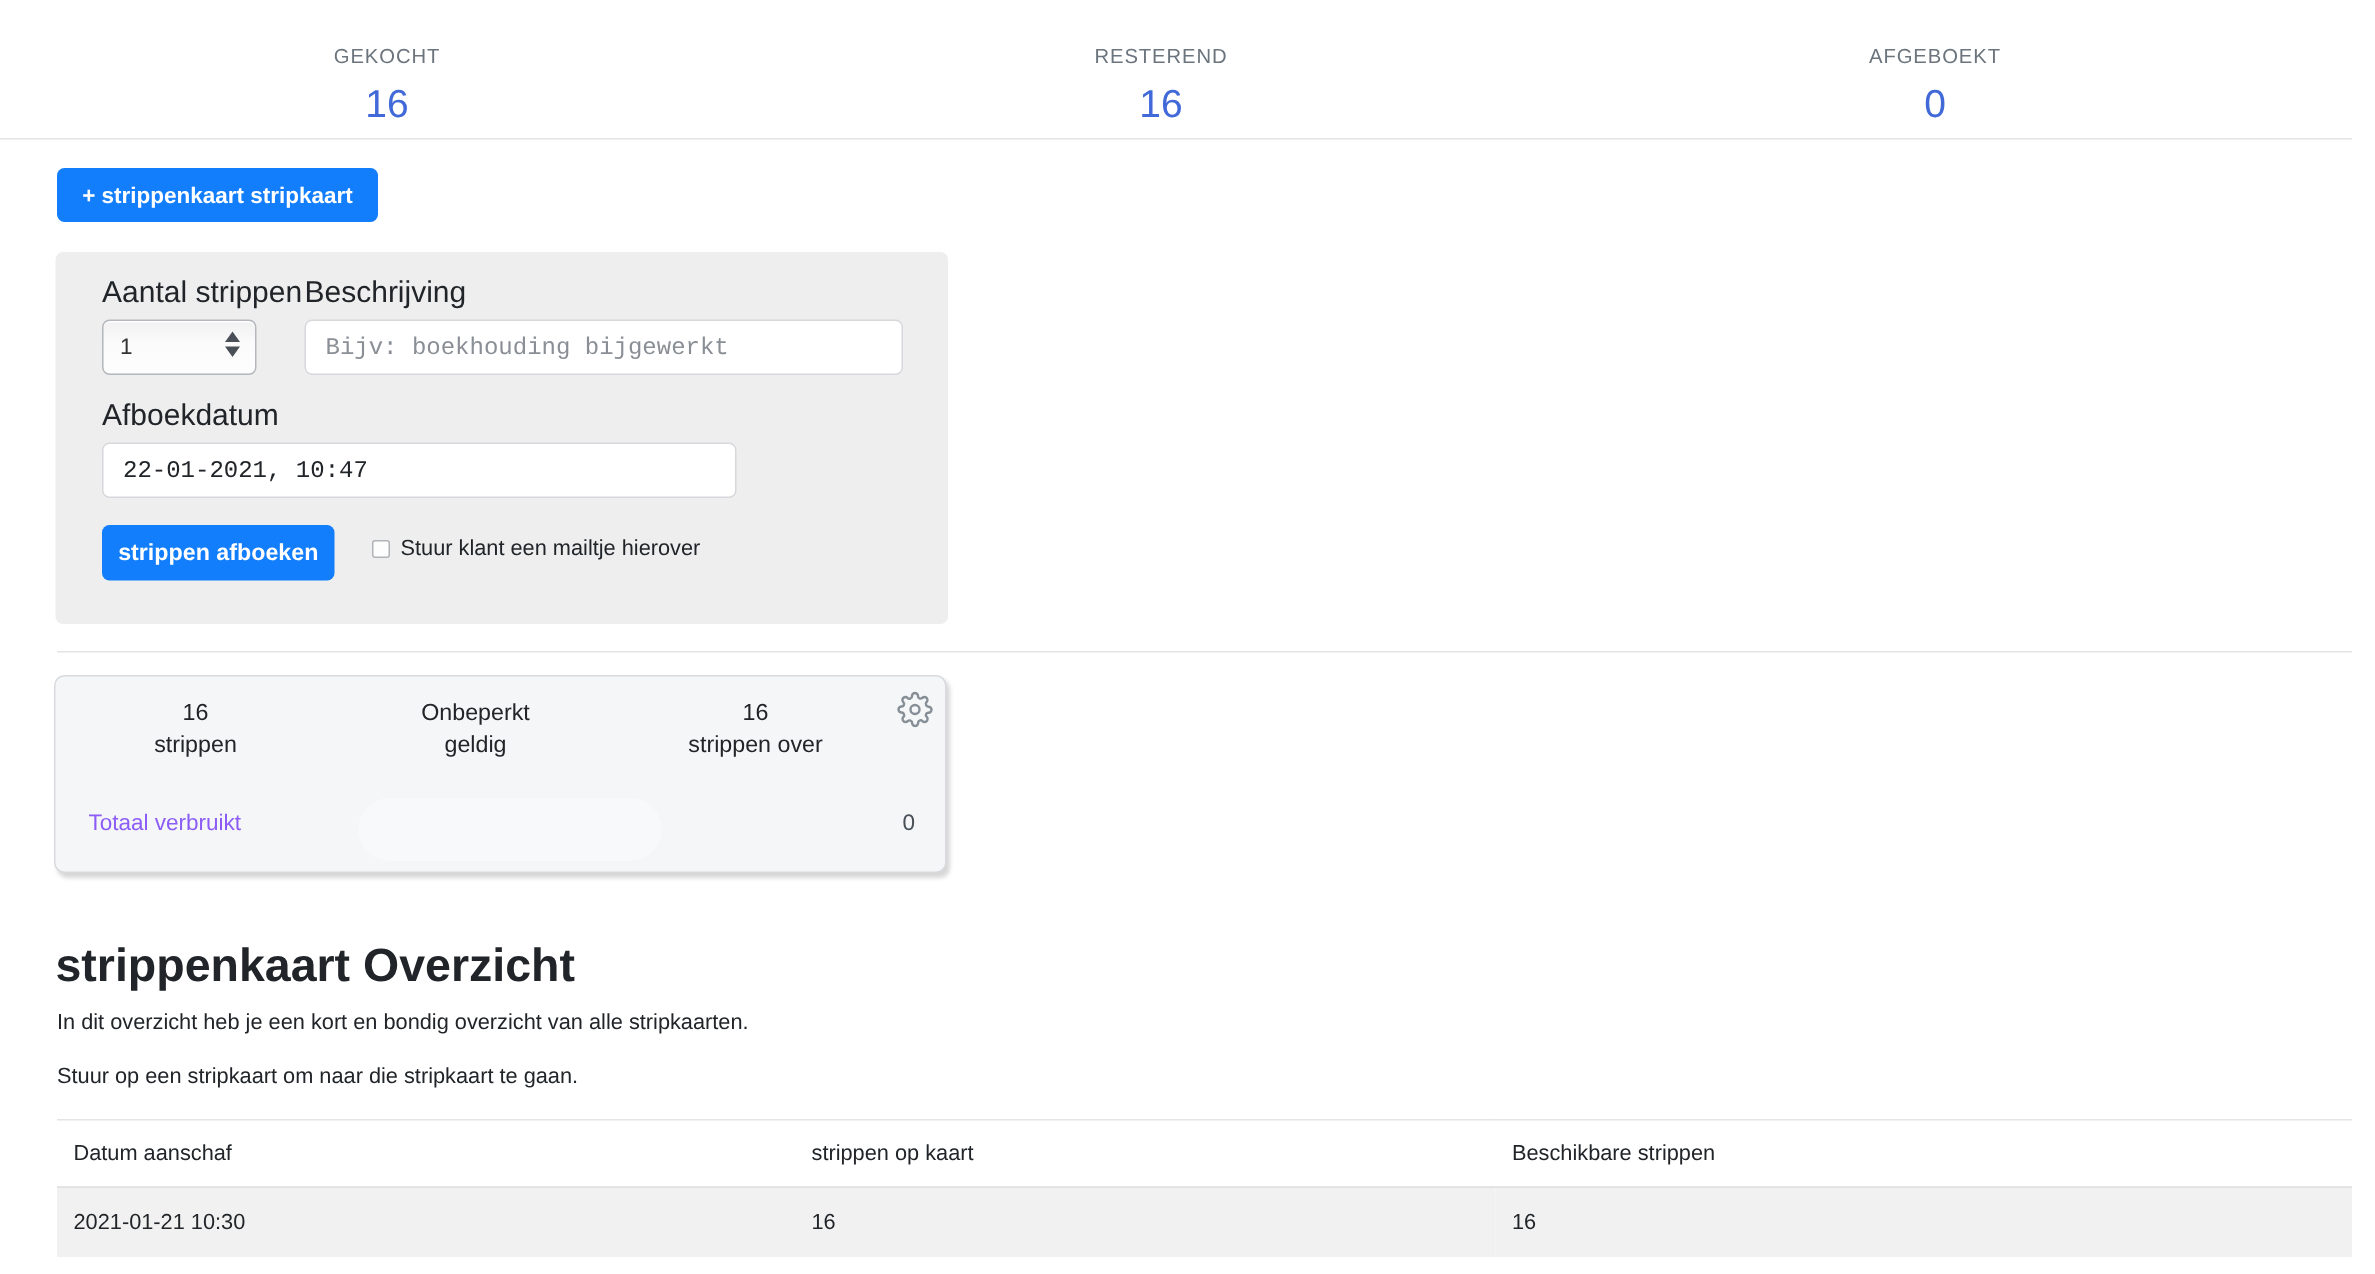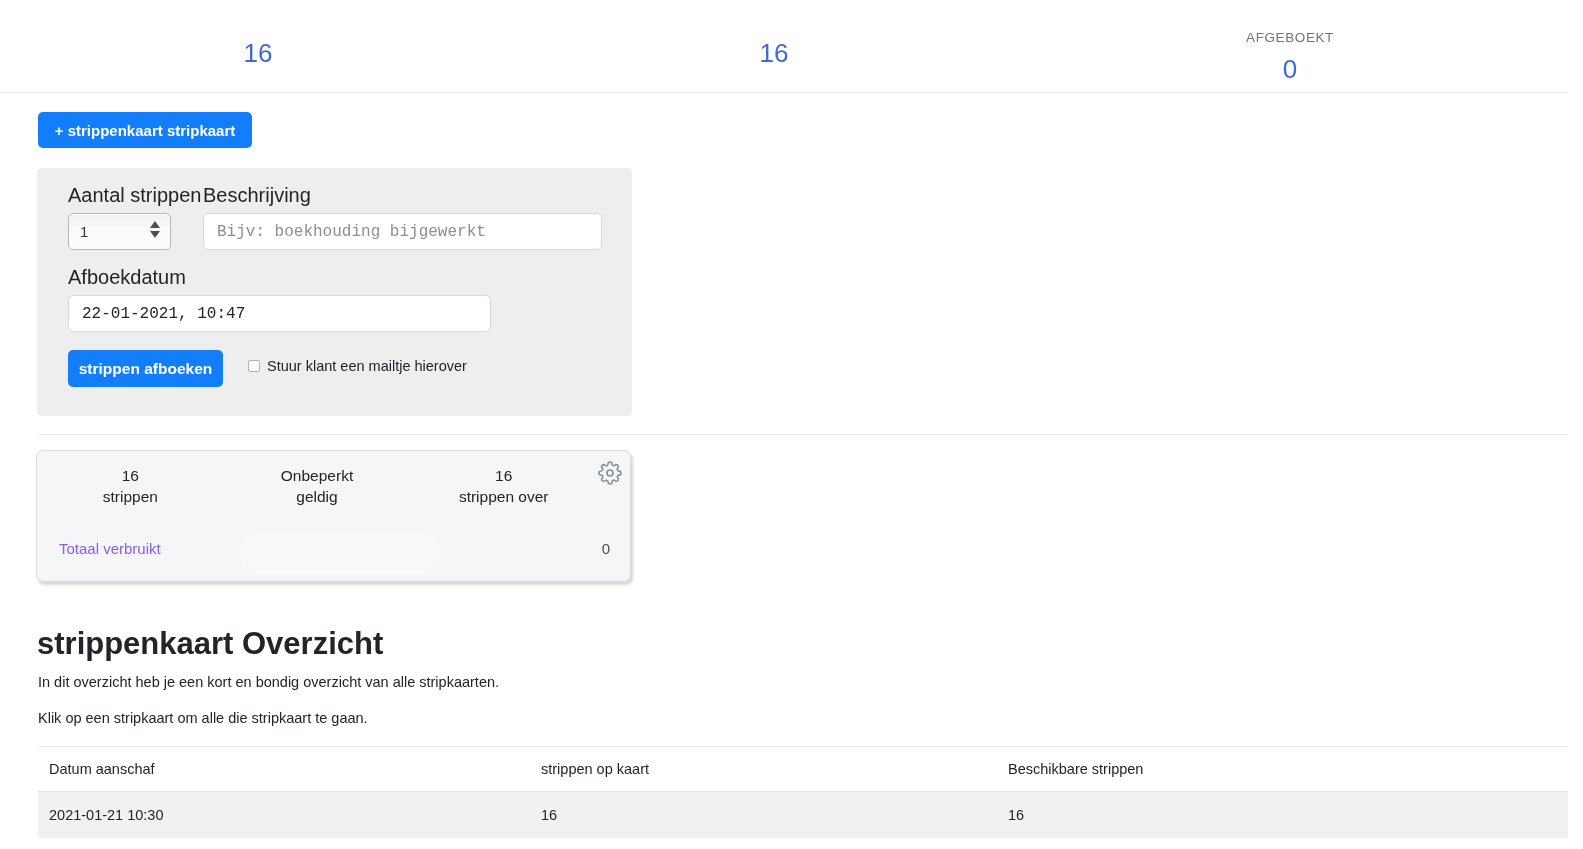--- a/index.html
+++ b/index.html
@@ -305,23 +305,25 @@
   .data-table tbody tr { cursor: pointer; }
   .col-a { width: 492px; }
   .col-b { width: 467px; }
   .col-c { width: 571px; }
 </style>
 </head>
 <body>
 
 <div class="stats-header">
   <div class="stat-cell">
+    <div class="stat-label">GEKOCHT</div>
     <div class="stat-value">16</div>
   </div>
   <div class="stat-cell">
+    <div class="stat-label">RESTEREND</div>
     <div class="stat-value">16</div>
   </div>
   <div class="stat-cell">
     <div class="stat-label">AFGEBOEKT</div>
     <div class="stat-value">0</div>
   </div>
   <div class="stat-cell spacer"></div>
 </div>
 <div class="header-divider"></div>
 
@@ -382,21 +384,21 @@
 
   <div class="card-total-row">
     <span class="total-label">Totaal verbruikt</span>
     <span class="total-bar"></span>
     <span class="total-value">0</span>
   </div>
 </div>
 
 <h1 class="overview-title">strippenkaart Overzicht</h1>
 <p class="overview-p1">In dit overzicht heb je een kort en bondig overzicht van alle stripkaarten.</p>
-<p class="overview-p2">Klik op een stripkaart om alle die stripkaart te gaan.</p>
+<p class="overview-p2">Stuur op een stripkaart om naar die stripkaart te gaan.</p>
 
 <table class="data-table">
   <thead>
     <tr>
       <th class="col-a">Datum aanschaf</th>
       <th class="col-b">strippen op kaart</th>
       <th class="col-c">Beschikbare strippen</th>
     </tr>
   </thead>
   <tbody>

